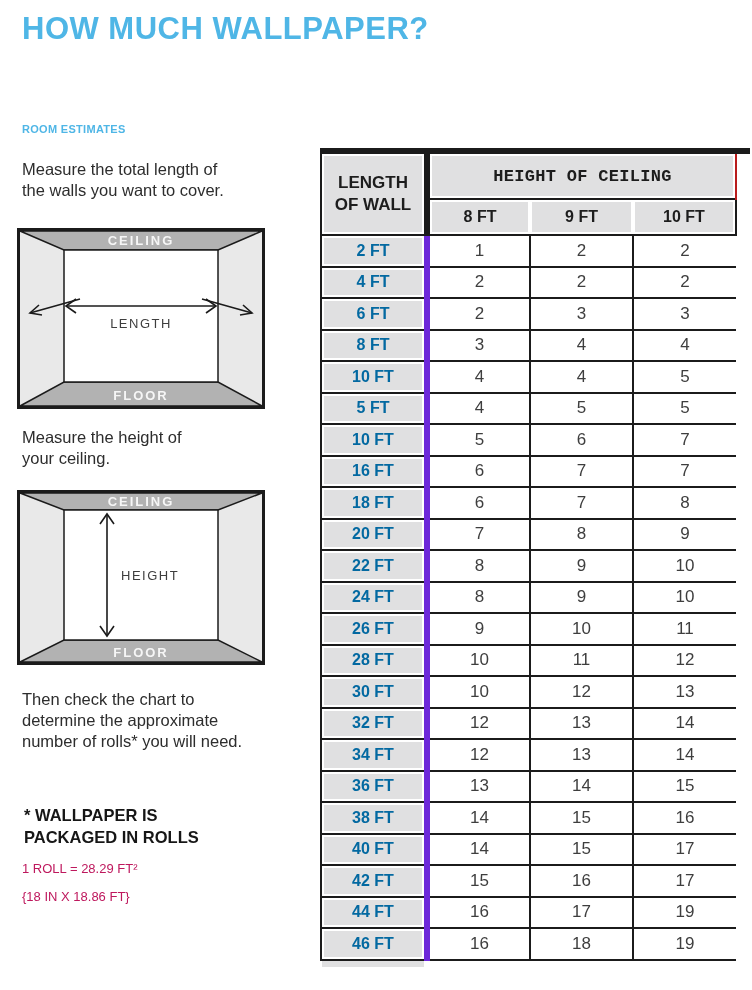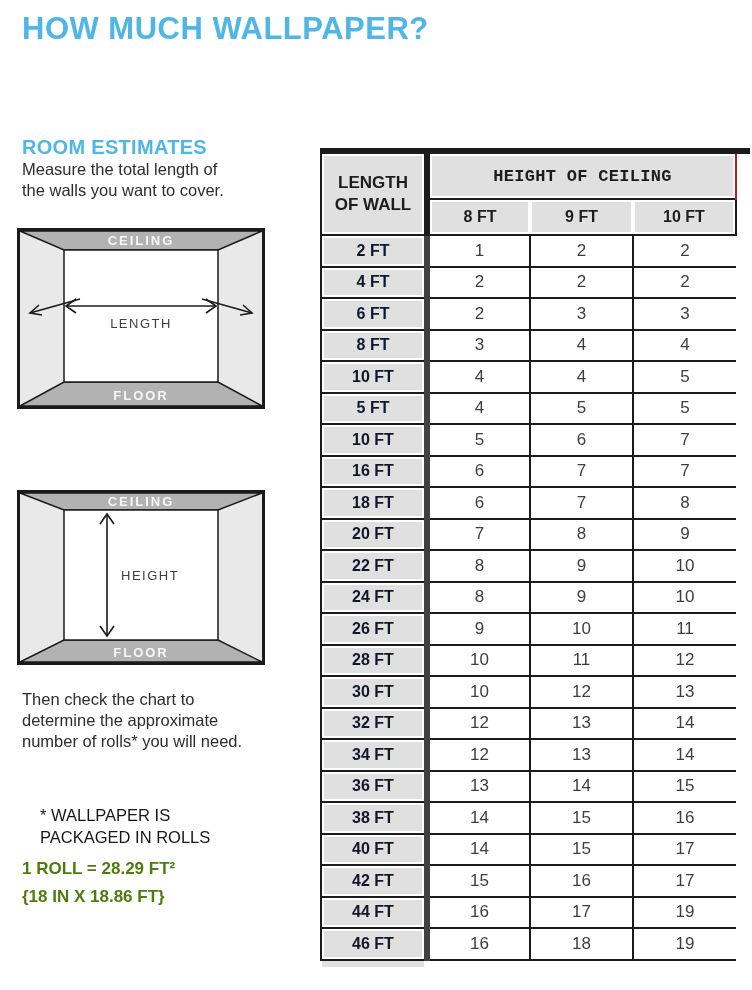--- a/index.html
+++ b/index.html
@@ -8,43 +8,43 @@
     font-family:"Liberation Sans", sans-serif; overflow:hidden;
     color:#2d2d2d;
   }
   
   .page-title {
     position:absolute; left:22px; top:11px;
     font-size:31px; font-weight:bold; letter-spacing:0.5px;
     color:var(--accent,#4FB6E6);
   }
   .col-heading {
-    position:absolute; top:136px;
-    font-size:20px; font-weight:bold; letter-spacing:0.3px;
+    position:absolute; top:123px;
+    font-size:11px; font-weight:bold; letter-spacing:0.3px;
     color:var(--accent,#4FB6E6);
   }
   .col-heading.left { left:22px; }
   .col-heading.right { left:320px; width:428px; text-align:center; }
   
   .para {
     position:absolute; left:22px; width:290px;
     font-size:16.5px; line-height:21px; color:#2d2d2d;
     white-space:pre-line;
   }
   .para.p1 { top:159px; }
   .para.p2 { top:427px; }
   .para.p3 { top:689px; }
   .footnote {
-    position:absolute; left:40px; top:804px;
-    font-size:16.5px; font-weight:normal; line-height:22px; color:#161616;
+    position:absolute; left:24px; top:804px;
+    font-size:16.5px; font-weight:bold; line-height:22px; color:#161616;
   }
   .footnote .line2 { }
   .roll-info {
     position:absolute; left:22px; top:855px;
-    font-size:17px; font-weight:bold; line-height:28px; color:#4d7c0f;
+    font-size:13px; font-weight:normal; line-height:28px; color:#be185d;
     white-space:pre-line;
   }
   
   .diagram { position:absolute; left:17px;border-radius:29px; }
   .diagram.d1 { top:228px; }
   .diagram.d2 { top:490px; }
   .diagram svg { display:block; }
   .diag-room-label { font-size:13px; font-weight:bold; letter-spacing:2px; fill:#F6F6F6; }
   .diag-dim-label  { font-size:13px; letter-spacing:1.5px; fill:#3e3e3e; }
   
@@ -70,22 +70,22 @@
   th.corner span { white-space:pre-line; }
   th.grouphdr {
     height:44px; font-size:17px; font-weight:bold; color:#1d1d1d;
     letter-spacing:0.3px; border-right:2px solid #b91c1c;font-family:Liberation Mono, monospace;
   }
   th.subhdr {
     height:34px; font-size:16px; font-weight:bold; color:#1d1d1d;
   }
   th.subhdr.last { border-right:2px solid #1b1b1b; }
   tbody th.rowhdr {
-    height:29.5px; font-size:16px; font-weight:bold; color:#0f172a;
-    border-right:6px solid #404040;
+    height:29.5px; font-size:16px; font-weight:bold; color:#0369a1;
+    border-right:6px solid #6d28d9;
     text-align:center;
   }
   tbody td.val {
     height:29.5px; font-size:17px; color:#3e3e3e; background:#ffffff;
   }
   tbody td.val.mid { border-left:2px solid #1b1b1b; }
   .table-stub { width:102px; height:6px; margin-left:2px; background:var(--cell-gray,#E0E0E1); }
 </style>
 </head>
 <body>
@@ -113,20 +113,22 @@
         <polyline points="189,71 199,78 189,85"></polyline>
         <line x1="63" y1="71" x2="13" y2="85"></line>
         <polyline points="25,87 13,85 22,77"></polyline>
         <line x1="185" y1="71" x2="235" y2="85"></line>
         <polyline points="223,87 235,85 226,77"></polyline>
       </g>
       <text class="diag-dim-label" x="124" y="100" text-anchor="middle">LENGTH</text>
     </svg>
   </div>
 
+  <div class="para p2">Measure the height of
+your ceiling.</div>
 
   <div class="diagram d2">
     <svg width="248" height="175" viewBox="0 0 248 175">
       <rect x="1.5" y="1.5" width="245" height="172" fill="#E9E9E9" stroke="#1b1b1b" stroke-width="3"></rect>
       <polygon points="3,3 245,3 201,20 47,20" fill="#B2B2B2" stroke="#1b1b1b" stroke-width="1.5"></polygon>
       <polygon points="3,172 245,172 201,150 47,150" fill="#B2B2B2" stroke="#1b1b1b" stroke-width="1.5"></polygon>
       <rect x="47" y="20" width="154" height="130" fill="#ffffff" stroke="#1b1b1b" stroke-width="1.5"></rect>
       <text class="diag-room-label" x="124" y="15.5" text-anchor="middle">CEILING</text>
       <text class="diag-room-label" x="124" y="167" text-anchor="middle">FLOOR</text>
       <g stroke="#1b1b1b" stroke-width="1.6" fill="none">

